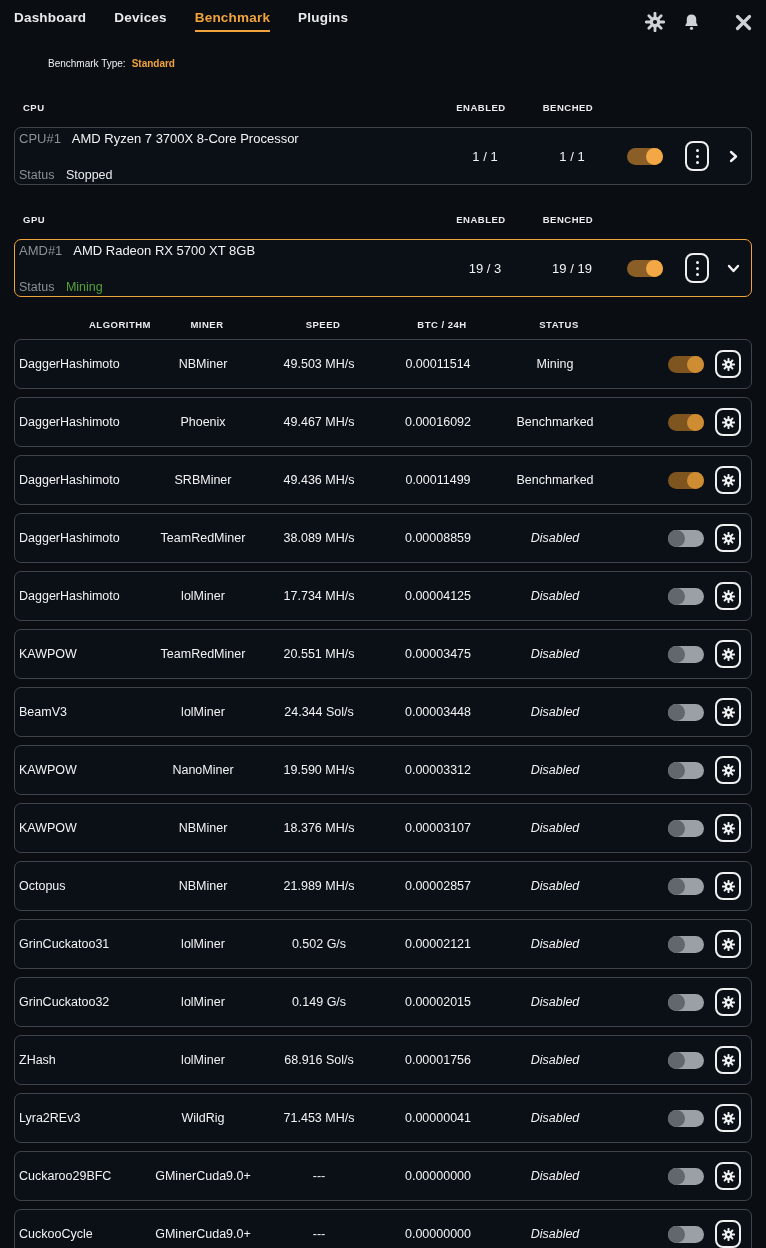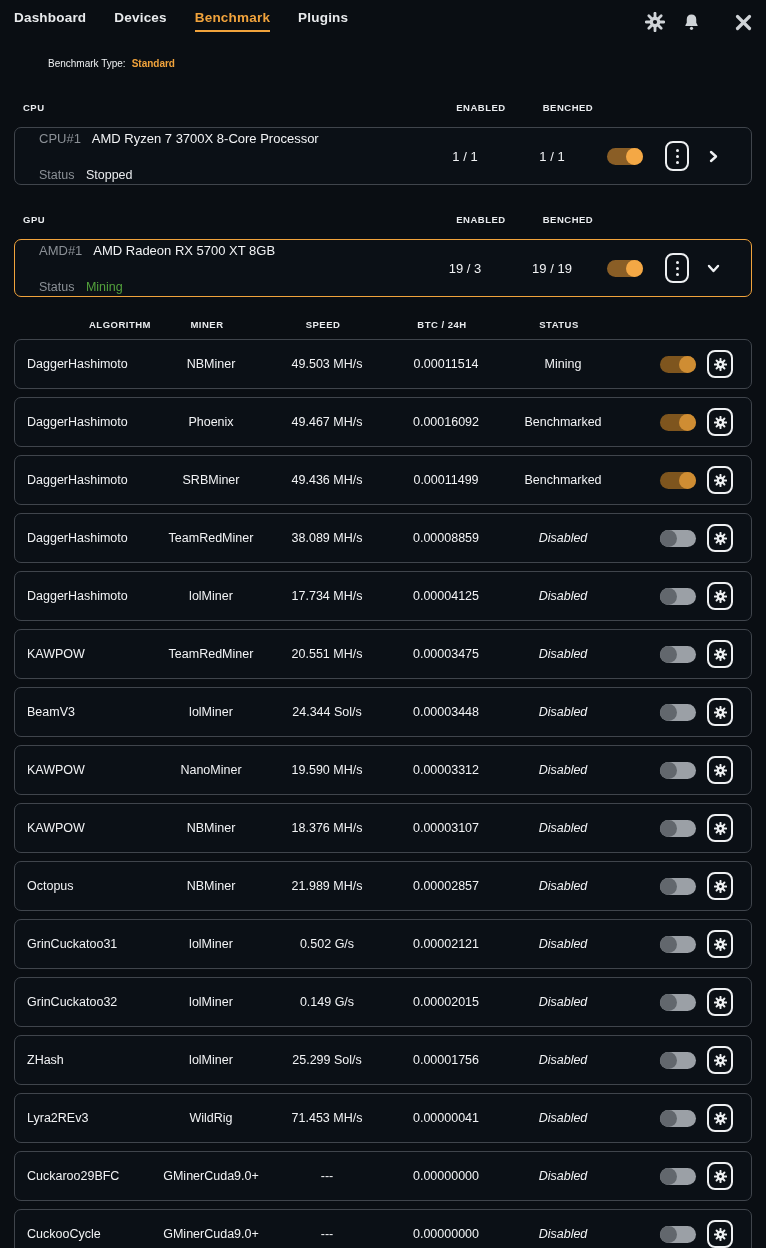--- a/index.html
+++ b/index.html
@@ -28,21 +28,21 @@
 
   
   .dev-grid { display:grid; grid-template-columns:1fr 88px 86px 60px 44px 28px; align-items:center; }
   .section { margin:0 14px; }
   .section-cpu { margin-top:22px; }
   .section-gpu { margin-top:27px; }
   .sec-head { padding:0 9px; height:14px; font-size:9.5px; font-weight:700; letter-spacing:.5px; color:#e9ebee; }
   .sec-head .colhead { text-align:center; }
   .device-card {
     margin-top:13px; height:58px; border:1px solid #40454c; border-radius:7px;
-    background:#0b1016; padding:0 24px;
+    background:#0b1016; padding:0 4px;
   }
   .device-card.selected { border-color:#f1a33c; }
   .dev-info { padding-left:0; line-height:1; }
   .dev-line1 { font-size:13px; margin-top:2px; }
   .dev-line2 { font-size:12.5px; margin-top:24px; }
   .dev-id, .dev-status-label { color:#8b9096; margin-right:8px; }
   .dev-name { color:#f2f3f5; }
   .dev-count { text-align:center; font-size:13px; color:#f2f3f5; }
 
   .st-mining, .st-benchmarked { color:#53a13c; }
@@ -76,21 +76,21 @@
   .chev.down svg { transform:rotate(90deg); }
 
   
   .table-wrap { margin:0 14px; }
   .row-grid { display:grid; grid-template-columns:128px 112px 120px 118px 116px 1fr 46px 38px; align-items:center; }
   .table-head { margin-top:20px; padding:0 9px; height:14px; font-size:9.5px; font-weight:700; letter-spacing:.5px; color:#e9ebee; }
   .table-head .colhead { text-align:center; }
   .table-head .colhead.first { text-align:right; }
   .algo-row {
     margin-top:8px; height:50px; border:1px solid #40454c; border-radius:7px;
-    background:#0b1016; padding:0 12px; font-size:12.5px;
+    background:#0b1016; padding:0 4px; font-size:12.5px;
   }
   .cell { text-align:center; color:#f2f3f5; }
   .cell.alg { text-align:left; }
   .cell.status { font-size:12.5px; }
 </style>
 </head>
 <body>
 
 <div class="app">
 
@@ -560,21 +560,21 @@
         </g>
         <circle cx="10" cy="10" r="5.6" fill="#eef0f2"></circle>
         <circle cx="10" cy="10" r="2.2" fill="#0b1016"></circle>
       </svg>
     </span>
   </div>
 
   <div class="algo-row row-grid">
     <span class="cell alg">ZHash</span>
     <span class="cell">lolMiner</span>
-    <span class="cell">25.299 Sol/s</span>
+    <span class="cell">68.916 Sol/s</span>
     <span class="cell">0.00001756</span>
     <span class="cell status st-disabled">Disabled</span>
     <span></span>
     <span class="toggle off">
             <span class="knob"></span>
           </span>
     <span class="gear-btn">
       <svg width="13" height="13" viewBox="0 0 20 20">
         <g stroke="#eef0f2" stroke-width="3" stroke-linecap="round">
           <line x1="10" y1="1.2" x2="10" y2="4.2"></line>

